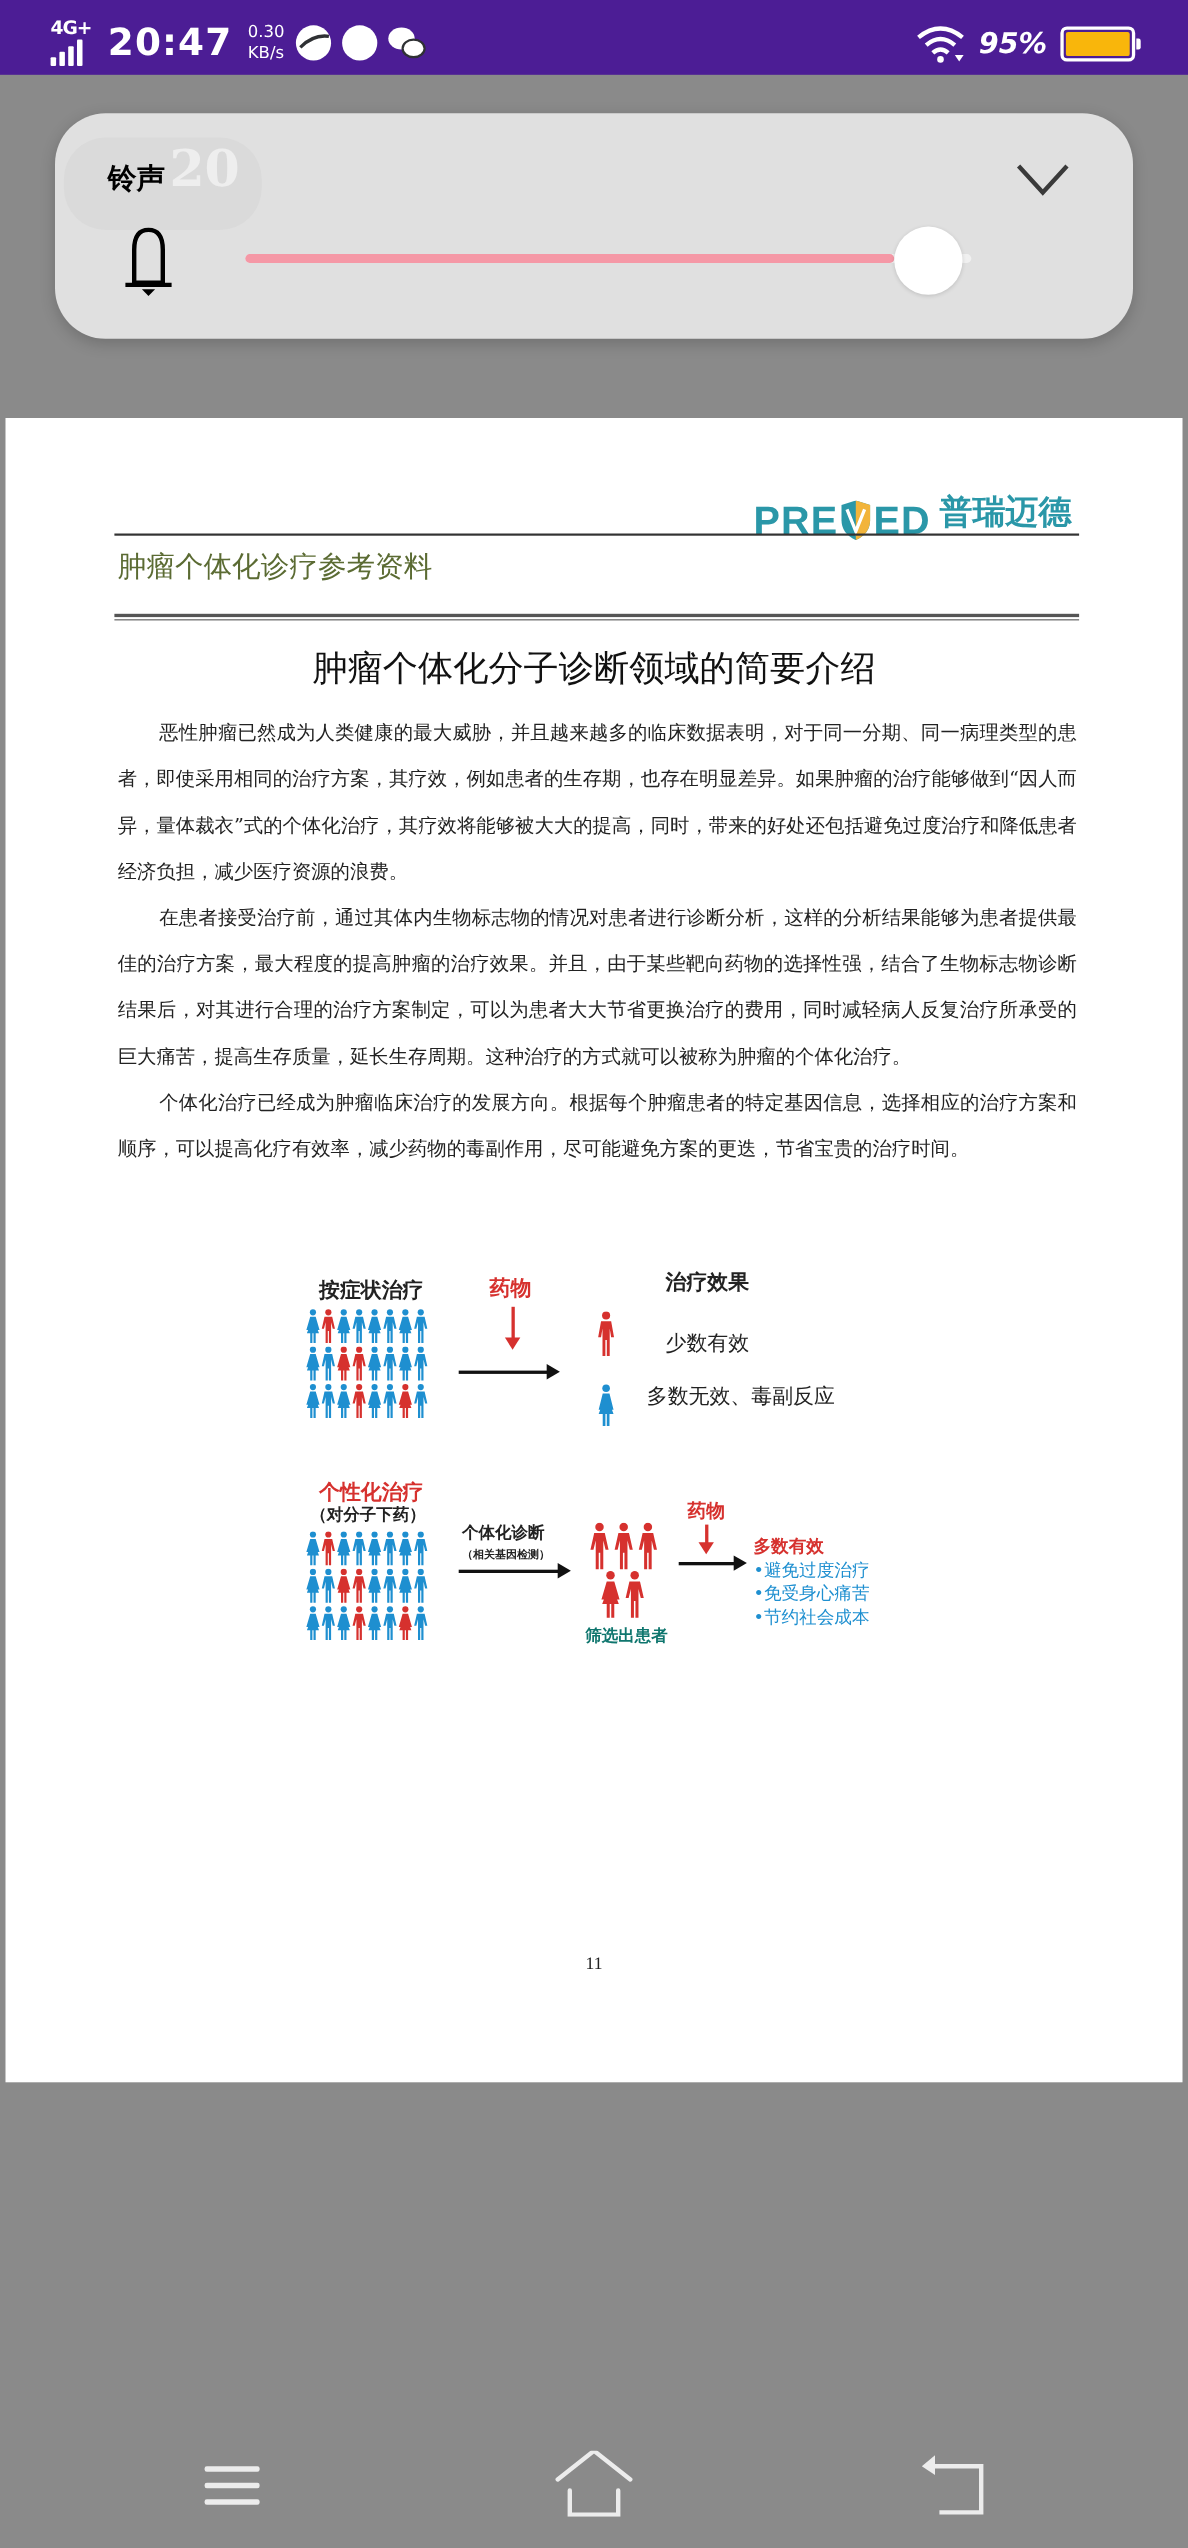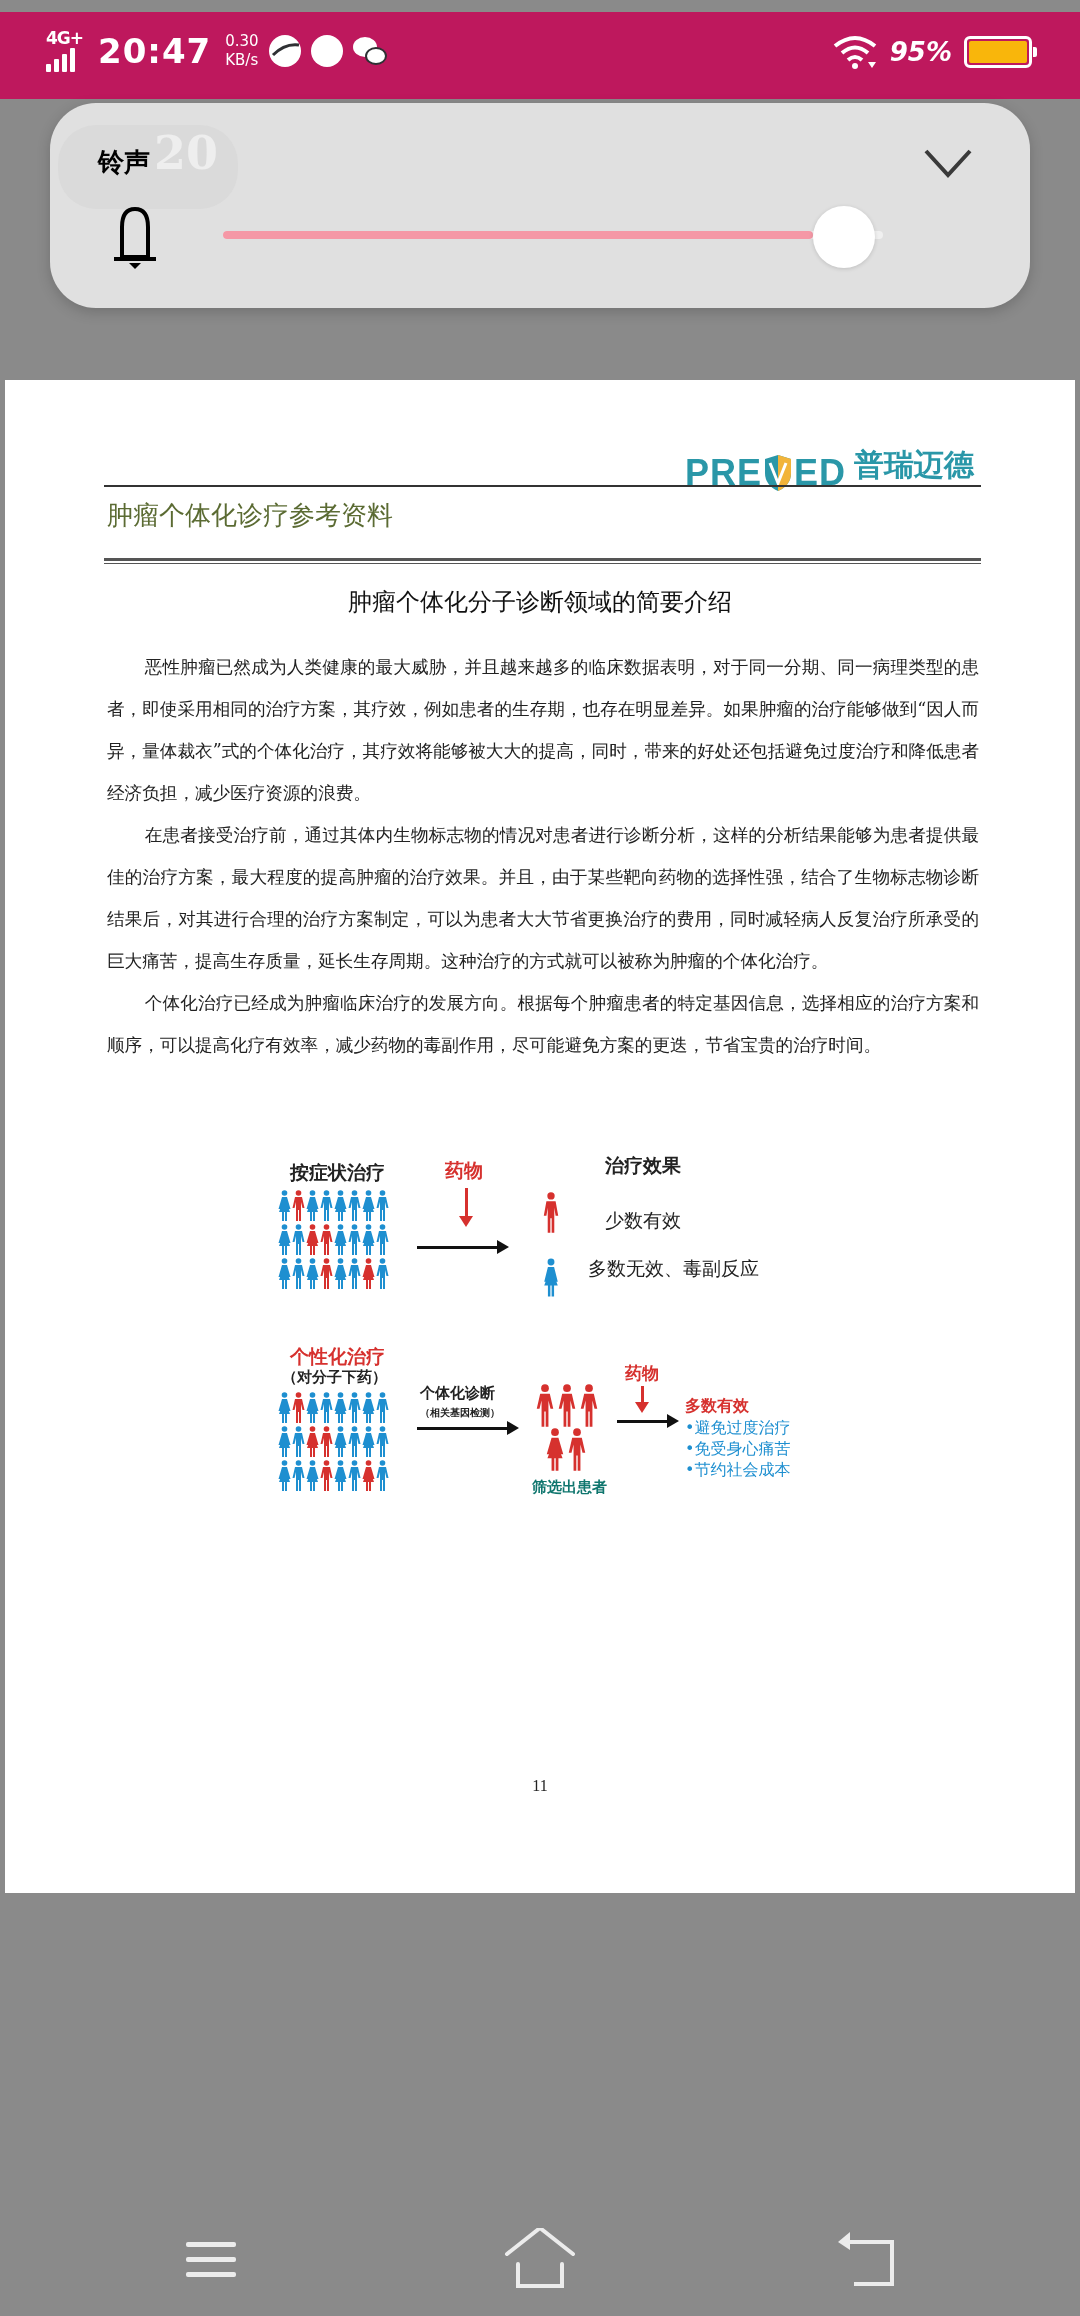--- a/index.html
+++ b/index.html
@@ -1,20 +1,20 @@
 <!DOCTYPE html>
 <html><head>
 <meta charset="utf-8">
 <style>
   * { box-sizing: border-box; margin: 0; padding: 0; }
   html, body { width: 1080px; height: 2316px; overflow: hidden; }
   body { background: #8a8a8a; font-family: "DejaVu Sans", "Liberation Sans", sans-serif; position: relative; }
 
   
-  .statusbar { position: absolute; left: 0; top: 12px; width: 1080px; height: 87px; background: #be185d; color: #fff; }
+  .statusbar { position: absolute; left: 0; top: 0; width: 1080px; height: 68px; background: #4c1d95; color: #fff; }
   .sb-left { position: absolute; left: 46px; top: 18px; display: flex; align-items: center; gap: 10px; }
   .sig { position: relative; width: 40px; height: 42px; }
   .sig .lbl { position: absolute; left: 0; top: -2px; font-size: 17px; font-weight: bold; letter-spacing: -1px; }
   .sig .bars { position: absolute; left: 0; bottom: 0; display: flex; align-items: flex-end; gap: 3px; }
   .sig .bars span { display: block; width: 5px; background: #fff; border-radius: 1px; }
   .time { font-size: 34px; font-weight: bold; letter-spacing: 1px; margin-left: 2px; }
   .speed { display: flex; flex-direction: column; font-size: 15px; line-height: 19px; margin-left: 4px; }
   .app-icon { width: 32px; height: 32px; border-radius: 50%; background: #fff; display: inline-block; position: relative; }
   .chat-icon::after { content: ""; position: absolute; left: 6px; bottom: -4px; border: 5px solid transparent; border-top: 7px solid #fff; transform: rotate(20deg); }
   .wechat-icon { background: none; width: 36px; }
@@ -38,21 +38,21 @@
 
   
   .doc-page { position: absolute; left: 5px; top: 380px; width: 1070px; height: 1513px; background: #fff; }
   .logo { position: absolute; left: 680px; top: 56px; display: flex; align-items: center; }
   .logo-en { font-family: "Liberation Sans", sans-serif; font-weight: bold; font-size: 36px; color: #2a97a8; letter-spacing: 1px; display: flex; align-items: center; margin-top: 16px; }
   .shield { display: inline-block; width: 30px; height: 36px; margin: 0 1px; }
   .logo-cn { font-family: "DejaVu Sans", sans-serif; font-weight: bold; font-size: 30px; color: #2a97a8; margin-left: 8px; }
   .rule-top { position: absolute; left: 99px; top: 105px; width: 877px; height: 2px; background: #333; }
   .header-title { position: absolute; left: 102px; top: 118px; font-size: 26px; color: #5b6b33; }
   .rule-double { position: absolute; left: 99px; top: 178px; width: 877px; height: 6px; border-top: 3px solid #555; border-bottom: 1px solid #555; }
-  .doc-title { position: absolute; left: 0; width: 1070px; top: 206px; text-align: center; font-size: 24px; color: #111; }
+  .doc-title { position: absolute; left: 0; width: 1070px; top: 206px; text-align: center; font-size: 32px; color: #111; }
   .body-text { position: absolute; left: 102px; width: 872px; top: 266px; font-family: "DejaVu Serif", "Liberation Serif", serif; font-size: 17.6px; line-height: 42px; color: #222; text-align: justify; }
   .body-text p { text-indent: 2.15em; }
 
   
   .figure { position: absolute; left: 265px; top: 768px; width: 540px; height: 400px; font-family: "DejaVu Sans", sans-serif; }
   .fig-lbl { position: absolute; font-weight: bold; white-space: nowrap; }
   .people-grid { position: absolute; display: grid; grid-template-columns: repeat(8, 13px); grid-auto-rows: 34px; column-gap: 1px; }
   .person { width: 13px; height: 32px; }
   .arrow-h { position: absolute; height: 3px; background: #111; }
   .arrow-h::after { content: ""; position: absolute; right: -10px; top: -6px; border-left: 12px solid #111; border-top: 7px solid transparent; border-bottom: 7px solid transparent; }

